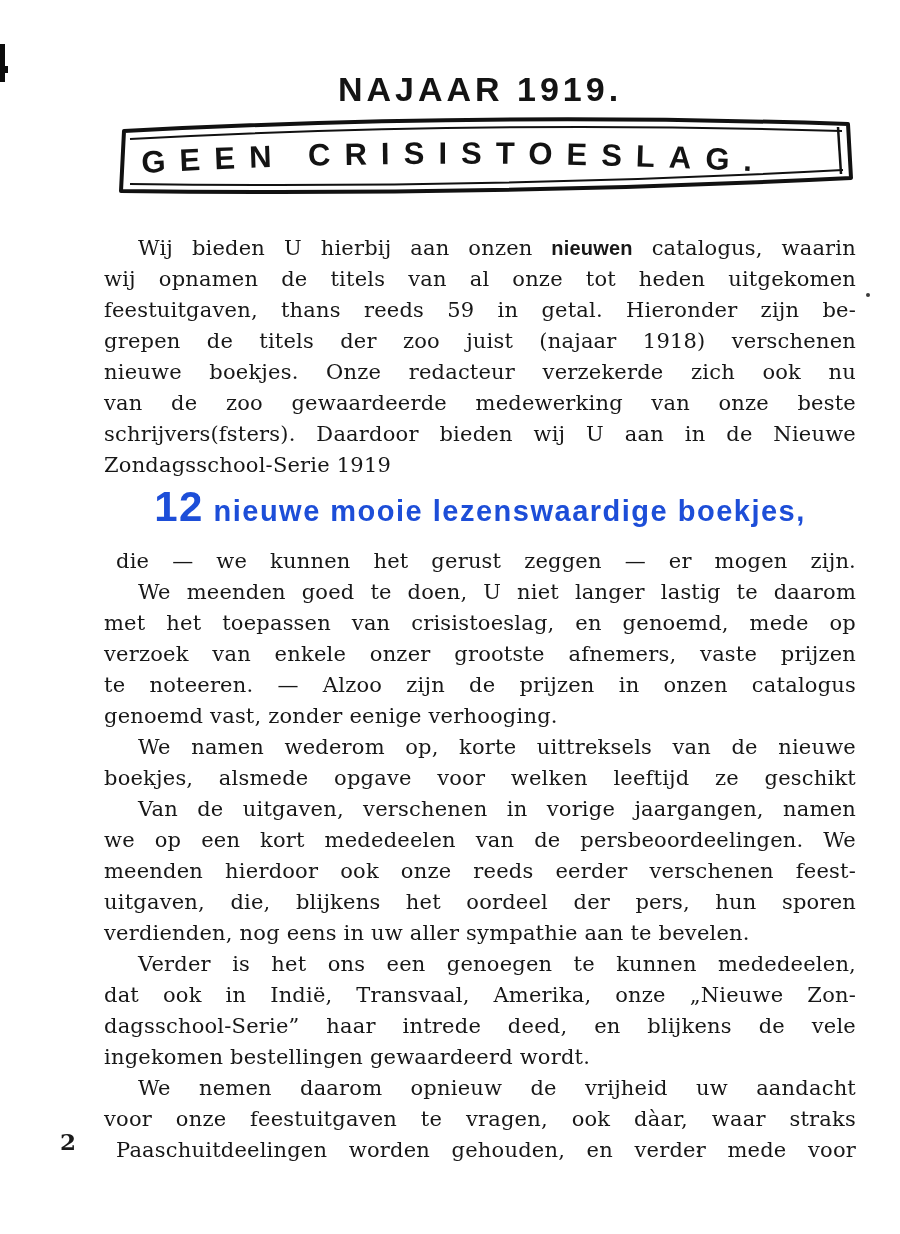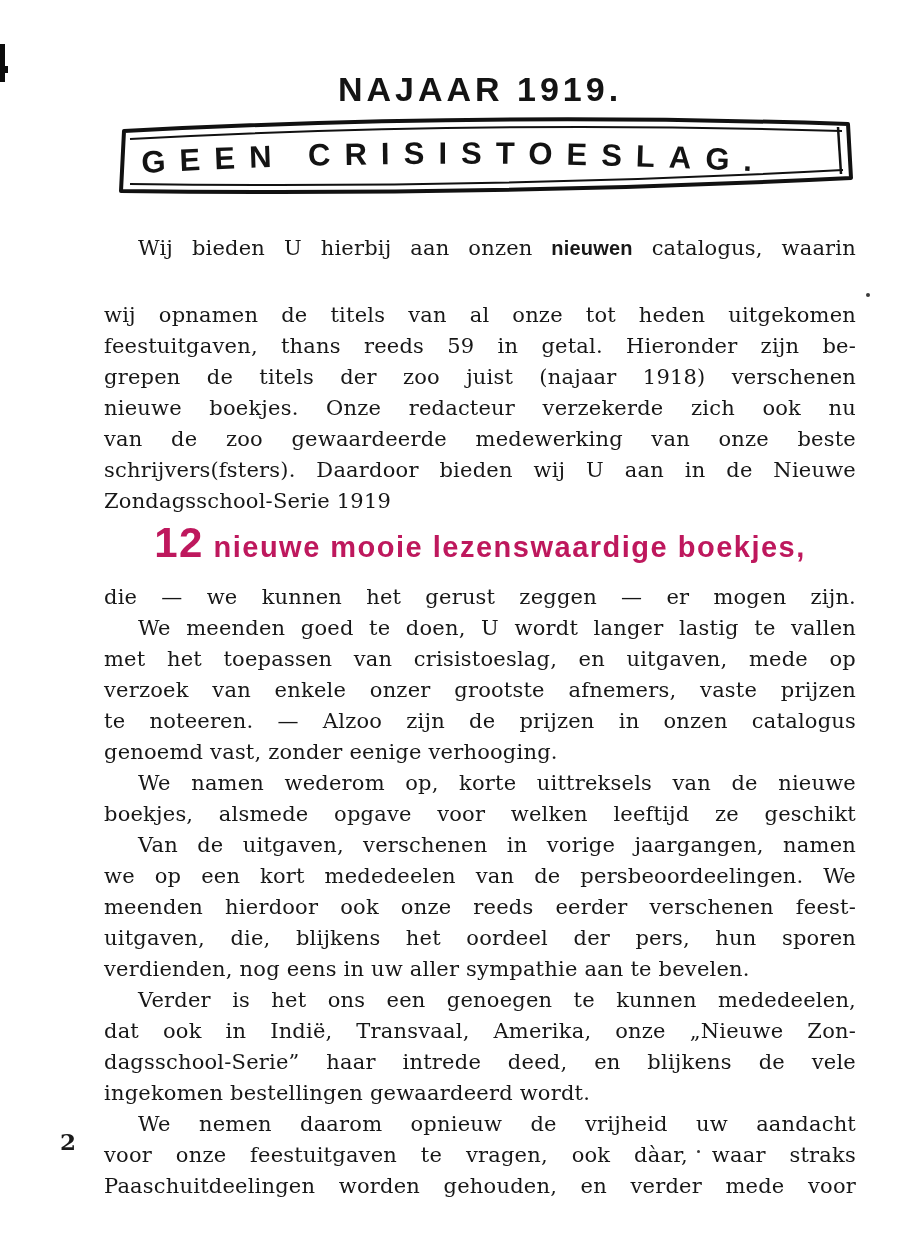--- a/index.html
+++ b/index.html
@@ -40,33 +40,33 @@
   
   .content {
     position:absolute; left:104px; top:233px; width:752px;
     font-size:21px; line-height:31px; letter-spacing:0.2px;
     color:#171717;
   }
   .tline { text-align:justify; text-align-last:justify; }
   .tline.first { text-indent:34px; }
   .tline.last { text-align-last:left; }
   .para.noindent .tline.first { text-indent:0; }
-  .para .lines-rest .tline.first { text-indent:0;margin-top:36px; }
-  .para.cont .tline.last { text-align-last:justify; }
+  .para .lines-rest .tline.first { text-indent:0; }
+  .para.cont .tline.last { text-align-last:justify;margin-left:12px; }
   .boldword {
     font-family:"Liberation Sans", sans-serif;
     font-weight:bold; font-size:20px;
   }
 
   
   .heading12 {
     margin-top:10px; margin-bottom:17px;
     text-align:center;
     font-family:"Liberation Sans", sans-serif;
-    font-weight:bold; color:#be185d;
+    font-weight:bold; color:#1d4ed8;
     letter-spacing:1.5px;
   }
   .h-num { font-size:42px; }
   .h-rest { font-size:29px; }
 
   
   .page-number {
     position:absolute; left:60px; top:1128px;
     font-size:23px; font-weight:bold; color:#1a1a1a;
   }
@@ -113,22 +113,22 @@
     <div class="heading12"><span class="h-num">12</span><span class="h-rest"> nieuwe mooie lezenswaardige boekjes,</span></div>
 
     <div class="para noindent cont">
       <div>
           <div class="tline first last">die — we kunnen het gerust zeggen — er mogen zijn.</div>
         </div>
     </div>
 
     <div class="para indent">
       <div>
-          <div class="tline first">We meenden goed te doen, U wordt langer lastig te vallen</div>
-          <div class="tline">met het toepassen van crisistoeslag, en uitgaven, mede op</div>
+          <div class="tline first">We meenden goed te doen, U niet langer lastig te daarom</div>
+          <div class="tline">met het toepassen van crisistoeslag, en genoemd, mede op</div>
           <div class="tline">verzoek van enkele onzer grootste afnemers, vaste prijzen</div>
           <div class="tline">te noteeren. — Alzoo zijn de prijzen in onzen catalogus</div>
           <div class="tline last">genoemd vast, zonder eenige verhooging.</div>
         </div>
     </div>
 
     <div class="para indent">
       <div>
           <div class="tline first">We namen wederom op, korte uittreksels van de nieuwe</div>
           <div class="tline">boekjes, alsmede opgave voor welken leeftijd ze geschikt</div>

